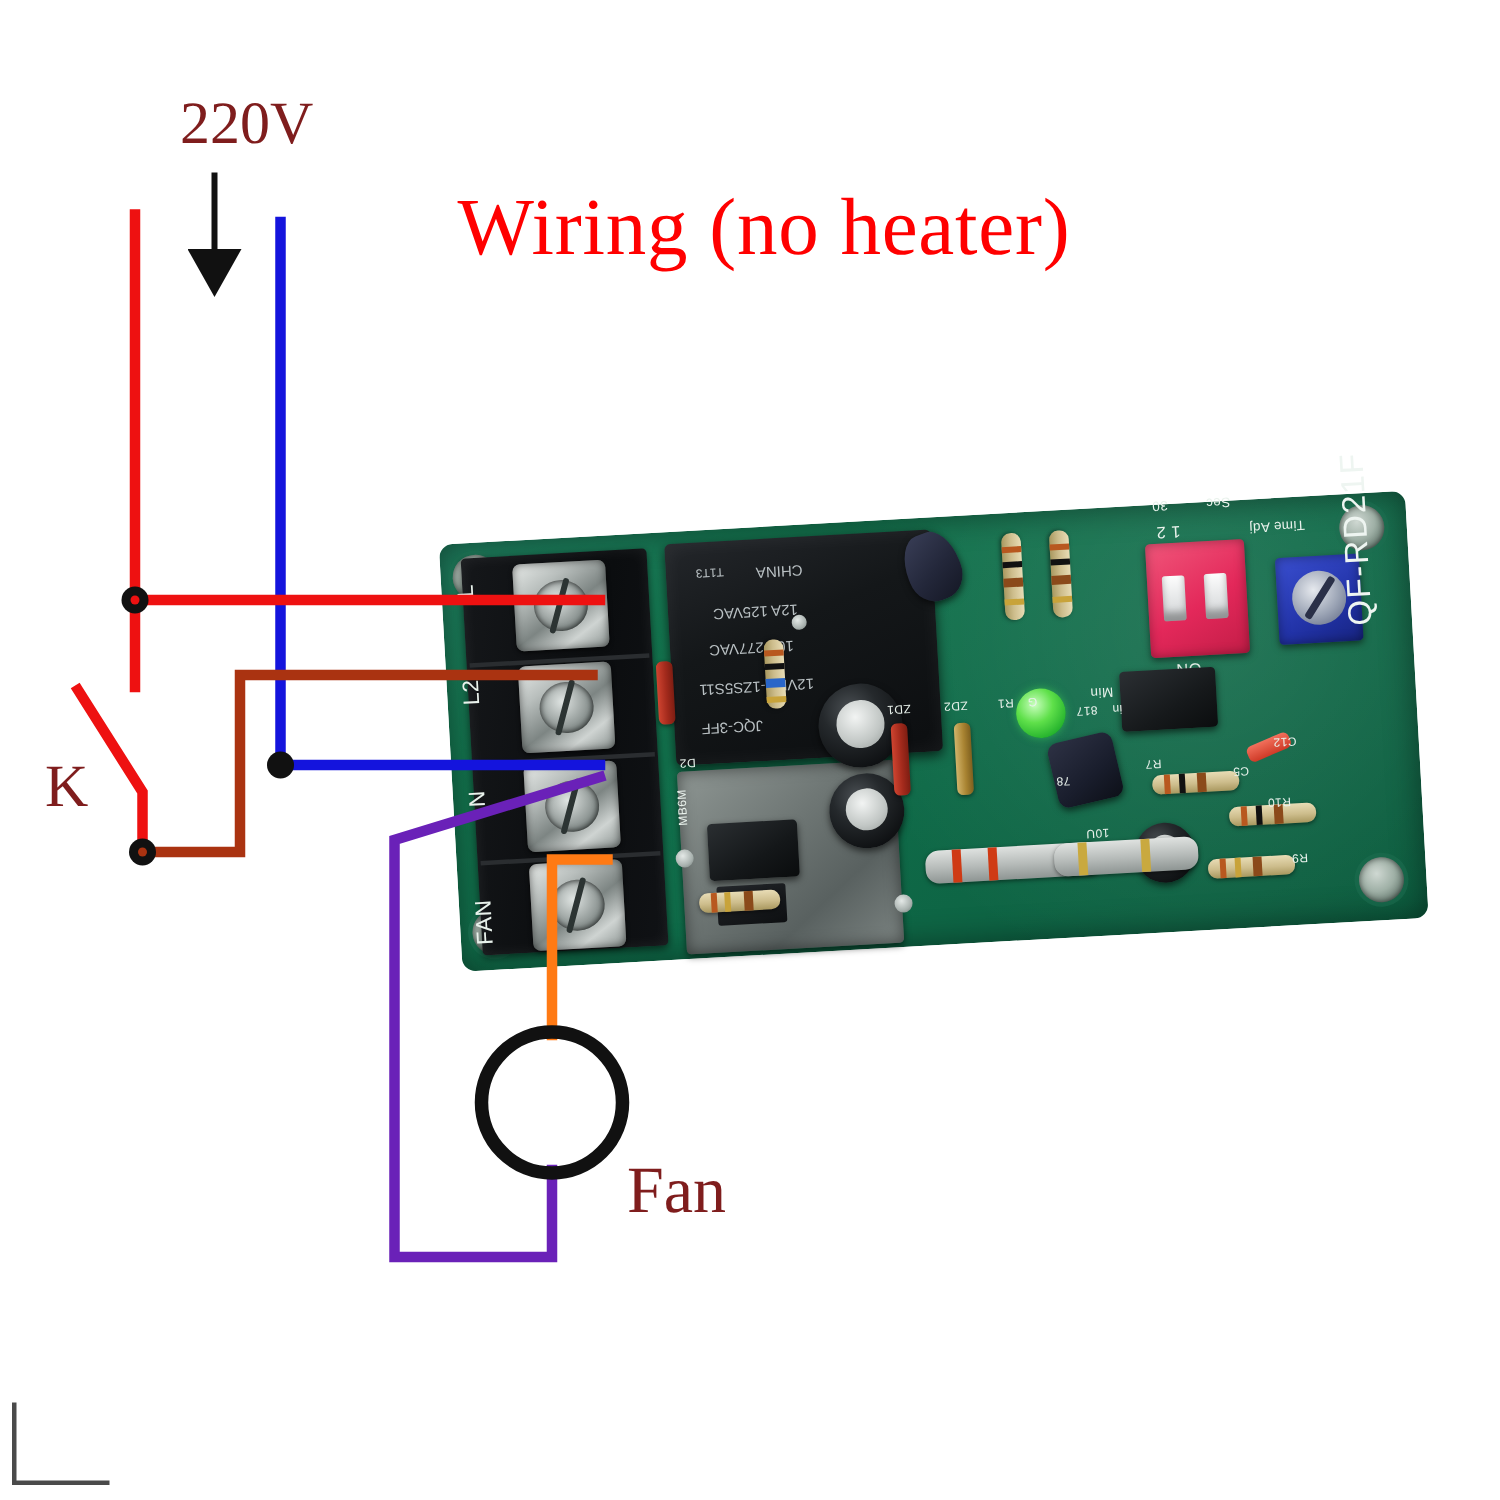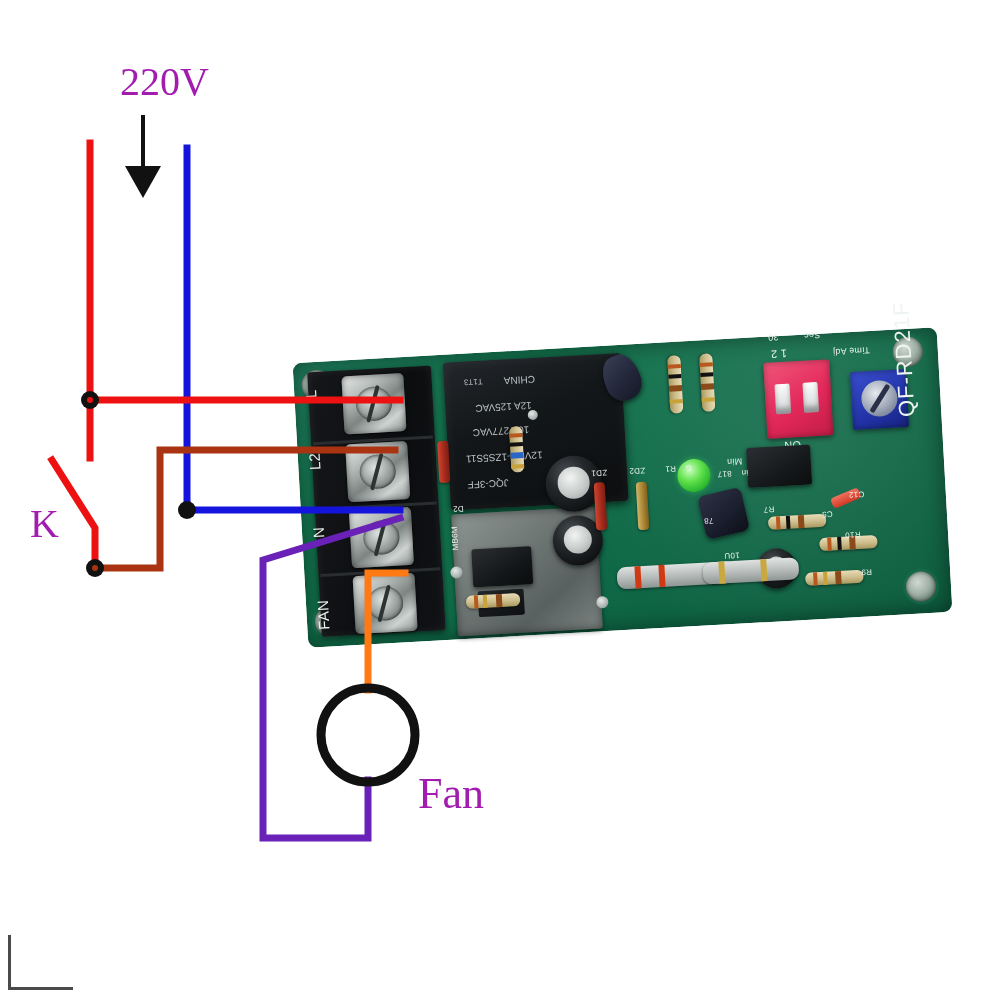--- a/index.html
+++ b/index.html
@@ -1,19 +1,19 @@
 <!DOCTYPE html>
 <html><head>
 <meta charset="utf-8">
 <style>
   html,body{margin:0;padding:0;background:#ffffff;}
   body{width:1000px;height:1000px;overflow:hidden;font-family:"Liberation Serif",serif;}
   #stage{position:relative;width:1000px;height:1000px;background:#fff;}
 
-  .lbl{position:absolute;color:#a21caf;white-space:nowrap;}
+  .lbl{position:absolute;color:#7f1d1d;white-space:nowrap;}
   #title-text{position:absolute;left:305px;top:120px;font-size:54px;color:#ff0000;
               font-family:"Liberation Serif",serif;letter-spacing:.5px;}
   #voltage-label{left:120px;top:58px;font-size:40px;font-family:"Liberation Serif",serif;}
   #switch-label{left:30px;top:500px;font-size:40px;font-family:"Liberation Serif",serif;}
   #fan-label{left:418px;top:768px;font-size:44px;font-family:"Liberation Serif",serif;}
 
   svg{position:absolute;left:0;top:0;width:1000px;height:1000px;overflow:visible;}
 
   
   #pcb{position:absolute;left:300px;top:345px;width:645px;height:285px;
@@ -105,20 +105,21 @@
      background:linear-gradient(160deg,#23262a,#0d0f11);border-radius:2px;}
 
   #crop-mark{position:absolute;left:8px;top:935px;width:62px;height:52px;
      border-left:3px solid #4a4a4a;border-bottom:3px solid #4a4a4a;}
 </style>
 </head>
 <body>
 
 <div id="stage">
 
+  <div id="title-text" class="lbl">Wiring (no heater)</div>
   <div id="voltage-label" class="lbl">220V</div>
   <div id="switch-label" class="lbl">K</div>
   <div id="fan-label" class="lbl">Fan</div>
 
   <div id="pcb">
     <div class="board"></div>
 
     <div class="hole" style="left:8px;top:8px"></div>
     <div class="hole" style="left:8px;top:245px"></div>
     <div class="hole" style="left:600px;top:8px"></div>

